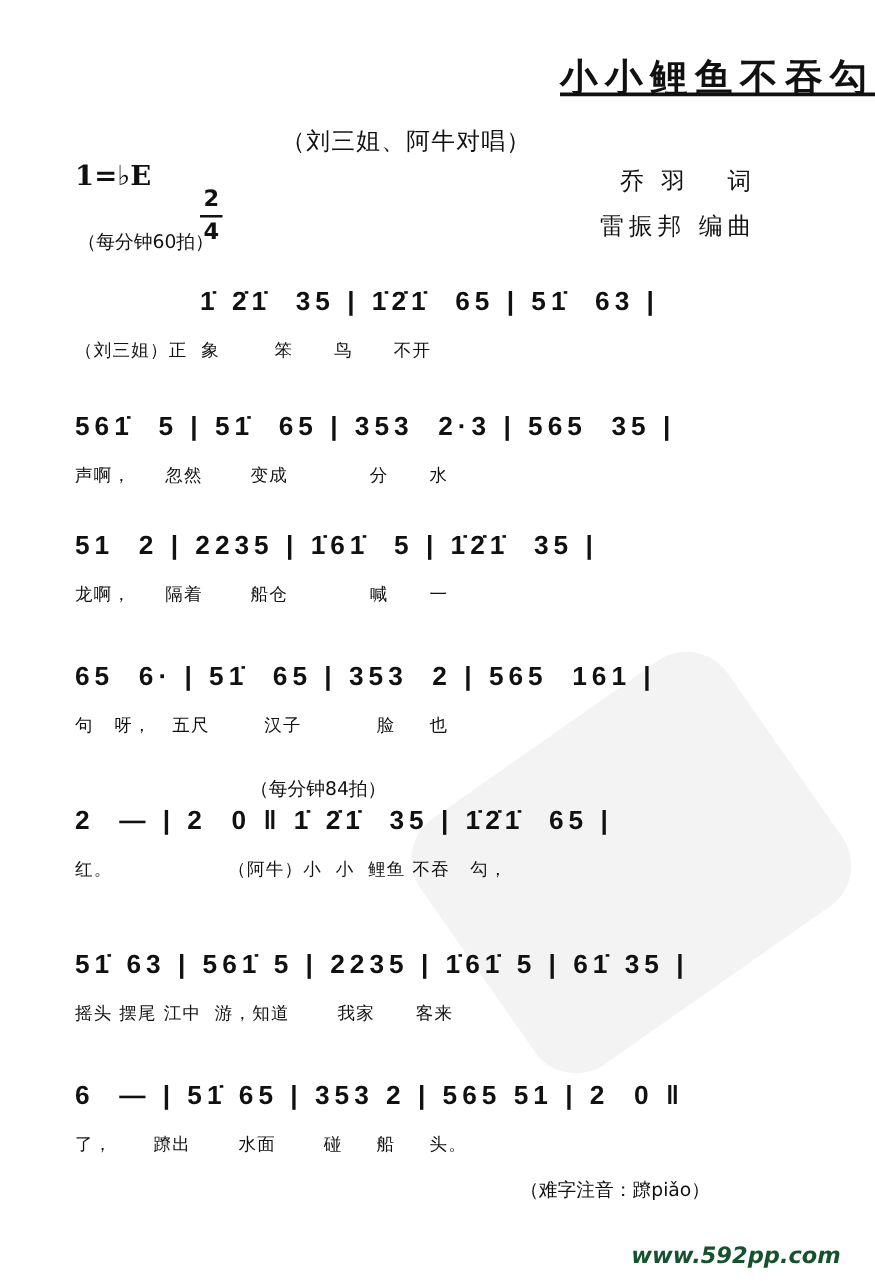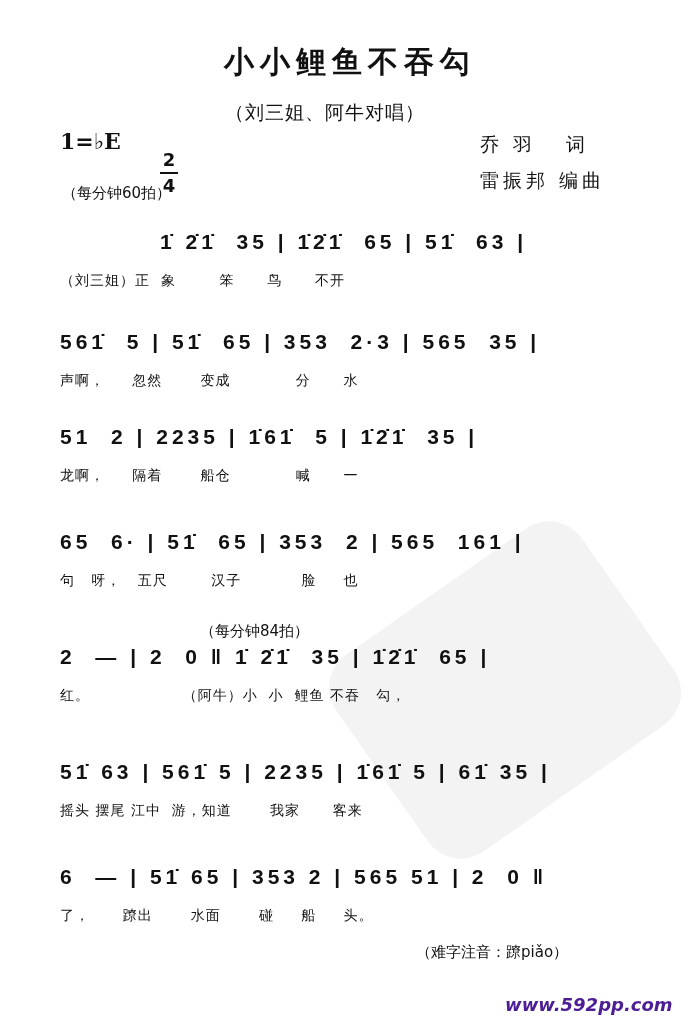--- a/index.html
+++ b/index.html
@@ -1,32 +1,32 @@
 <!DOCTYPE html>
 <html><head>
 <meta charset="utf-8">
 <style>
   html, body { margin:0; padding:0; background:#ffffff; }
   body { width:700px; height:1025px; position:relative; overflow:hidden;
          font-family:"DejaVu Sans","Liberation Sans",sans-serif; color:#111; }
   .abs { position:absolute; }
-  .title { left:0; width:700px; top:42px; text-align:center; font-size:30px; font-weight:bold; letter-spacing:6px; }
+  .title { left:0; width:700px; top:42px; text-align:right; font-size:30px; font-weight:bold; letter-spacing:6px;text-decoration:underline; }
   .subtitle { left:225px; top:100px; font-size:19px; letter-spacing:1px; }
   .key { left:60px; top:128px; font-size:22px; font-weight:bold; font-family:"DejaVu Serif",serif; }
   .timesig { left:160px; top:110px; width:18px; text-align:center; font-size:18px; font-weight:bold; line-height:20px;margin-top:40px; }
   .timesig .bar { display:block; border-top:2px solid #111; margin:2px 0; }
   .tempo { left:62px; top:167px; font-size:15px;margin-top:17px; }
-  .lyricist { left:480px; top:132px; font-size:19px; letter-spacing:14px; }
+  .lyricist { left:496px; top:132px; font-size:19px; letter-spacing:14px; }
   .composer { left:480px; top:168px; font-size:19px; letter-spacing:4px; }
   .row { left:60px; width:560px; height:95px; }
   .notes { position:absolute; top:30px; left:0; width:100%; height:30px; font-size:21px; font-weight:bold; white-space:pre; font-family:"Liberation Sans",sans-serif; letter-spacing:4px; }
   .lyrics { position:absolute; top:72px; left:0; width:100%; font-size:14px; white-space:pre; letter-spacing:1px; }
   .tempo2 { left:200px; top:622px; font-size:15px; }
   .note-foot { left:405px; top:943px; font-size:15px;margin-left:11px; }
-  .site { left:505px; top:994px; font-size:18px; font-weight:bold; font-style:italic; color:#4c1d95; }
+  .site { left:505px; top:994px; font-size:18px; font-weight:bold; font-style:italic; color:#14532d; }
   .watermark { left:355px; top:570px; width:300px; height:240px; background:#e9e9e9; opacity:0.55; transform:rotate(-35deg); border-radius:40px; }
 </style>
 </head>
 <body>
 
 <div class="abs title">小小鲤鱼不吞勾</div>
 <div class="abs subtitle">（刘三姐、阿牛对唱）</div>
 <div class="abs key">1=♭E</div>
 <div class="abs timesig">
   <span>2</span>

